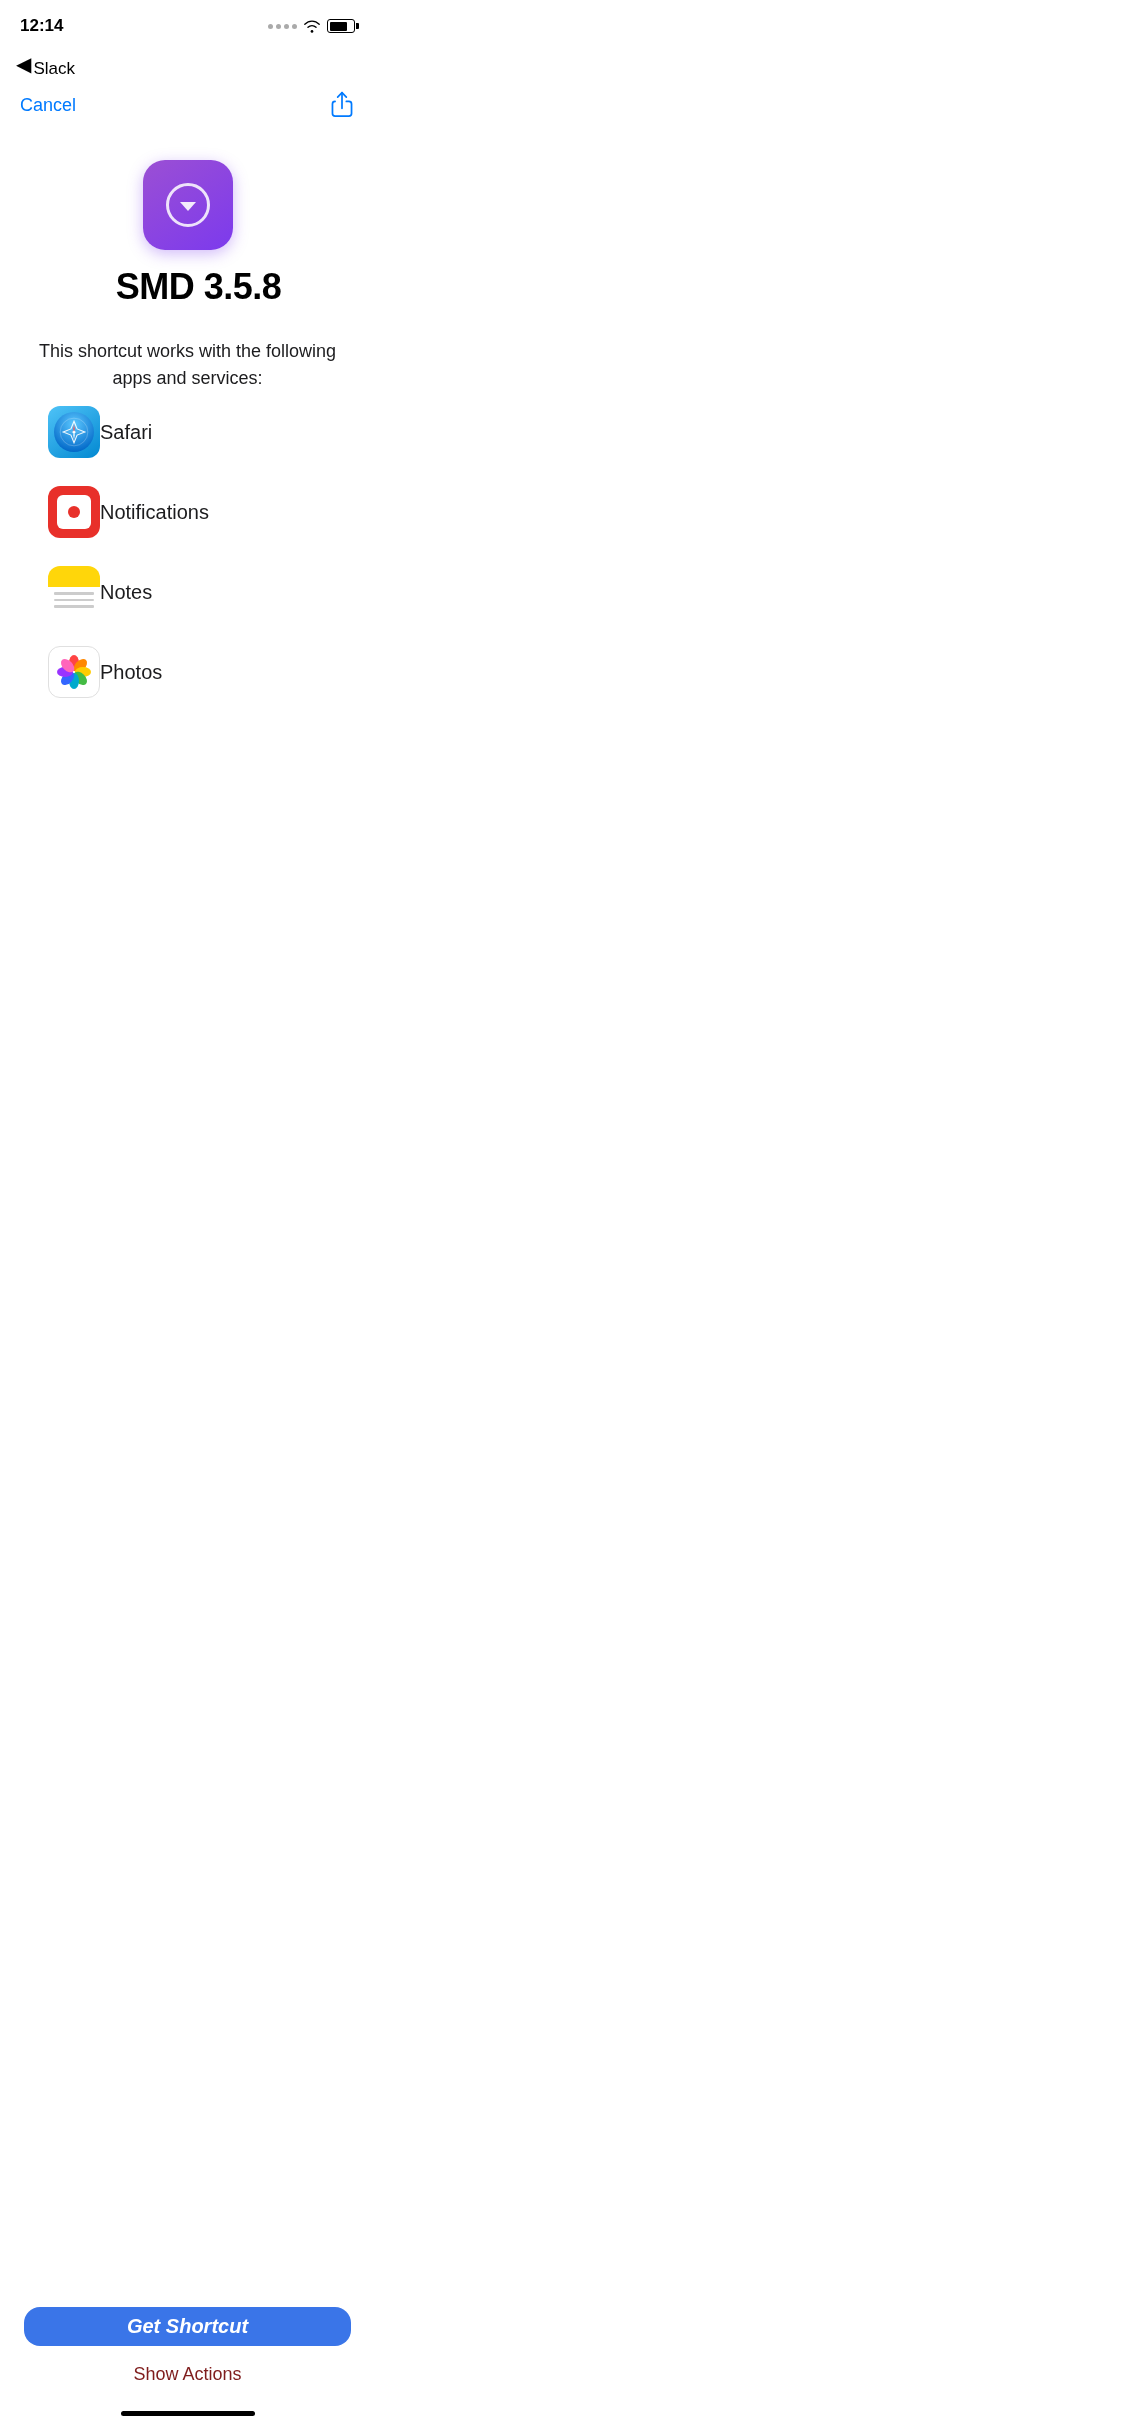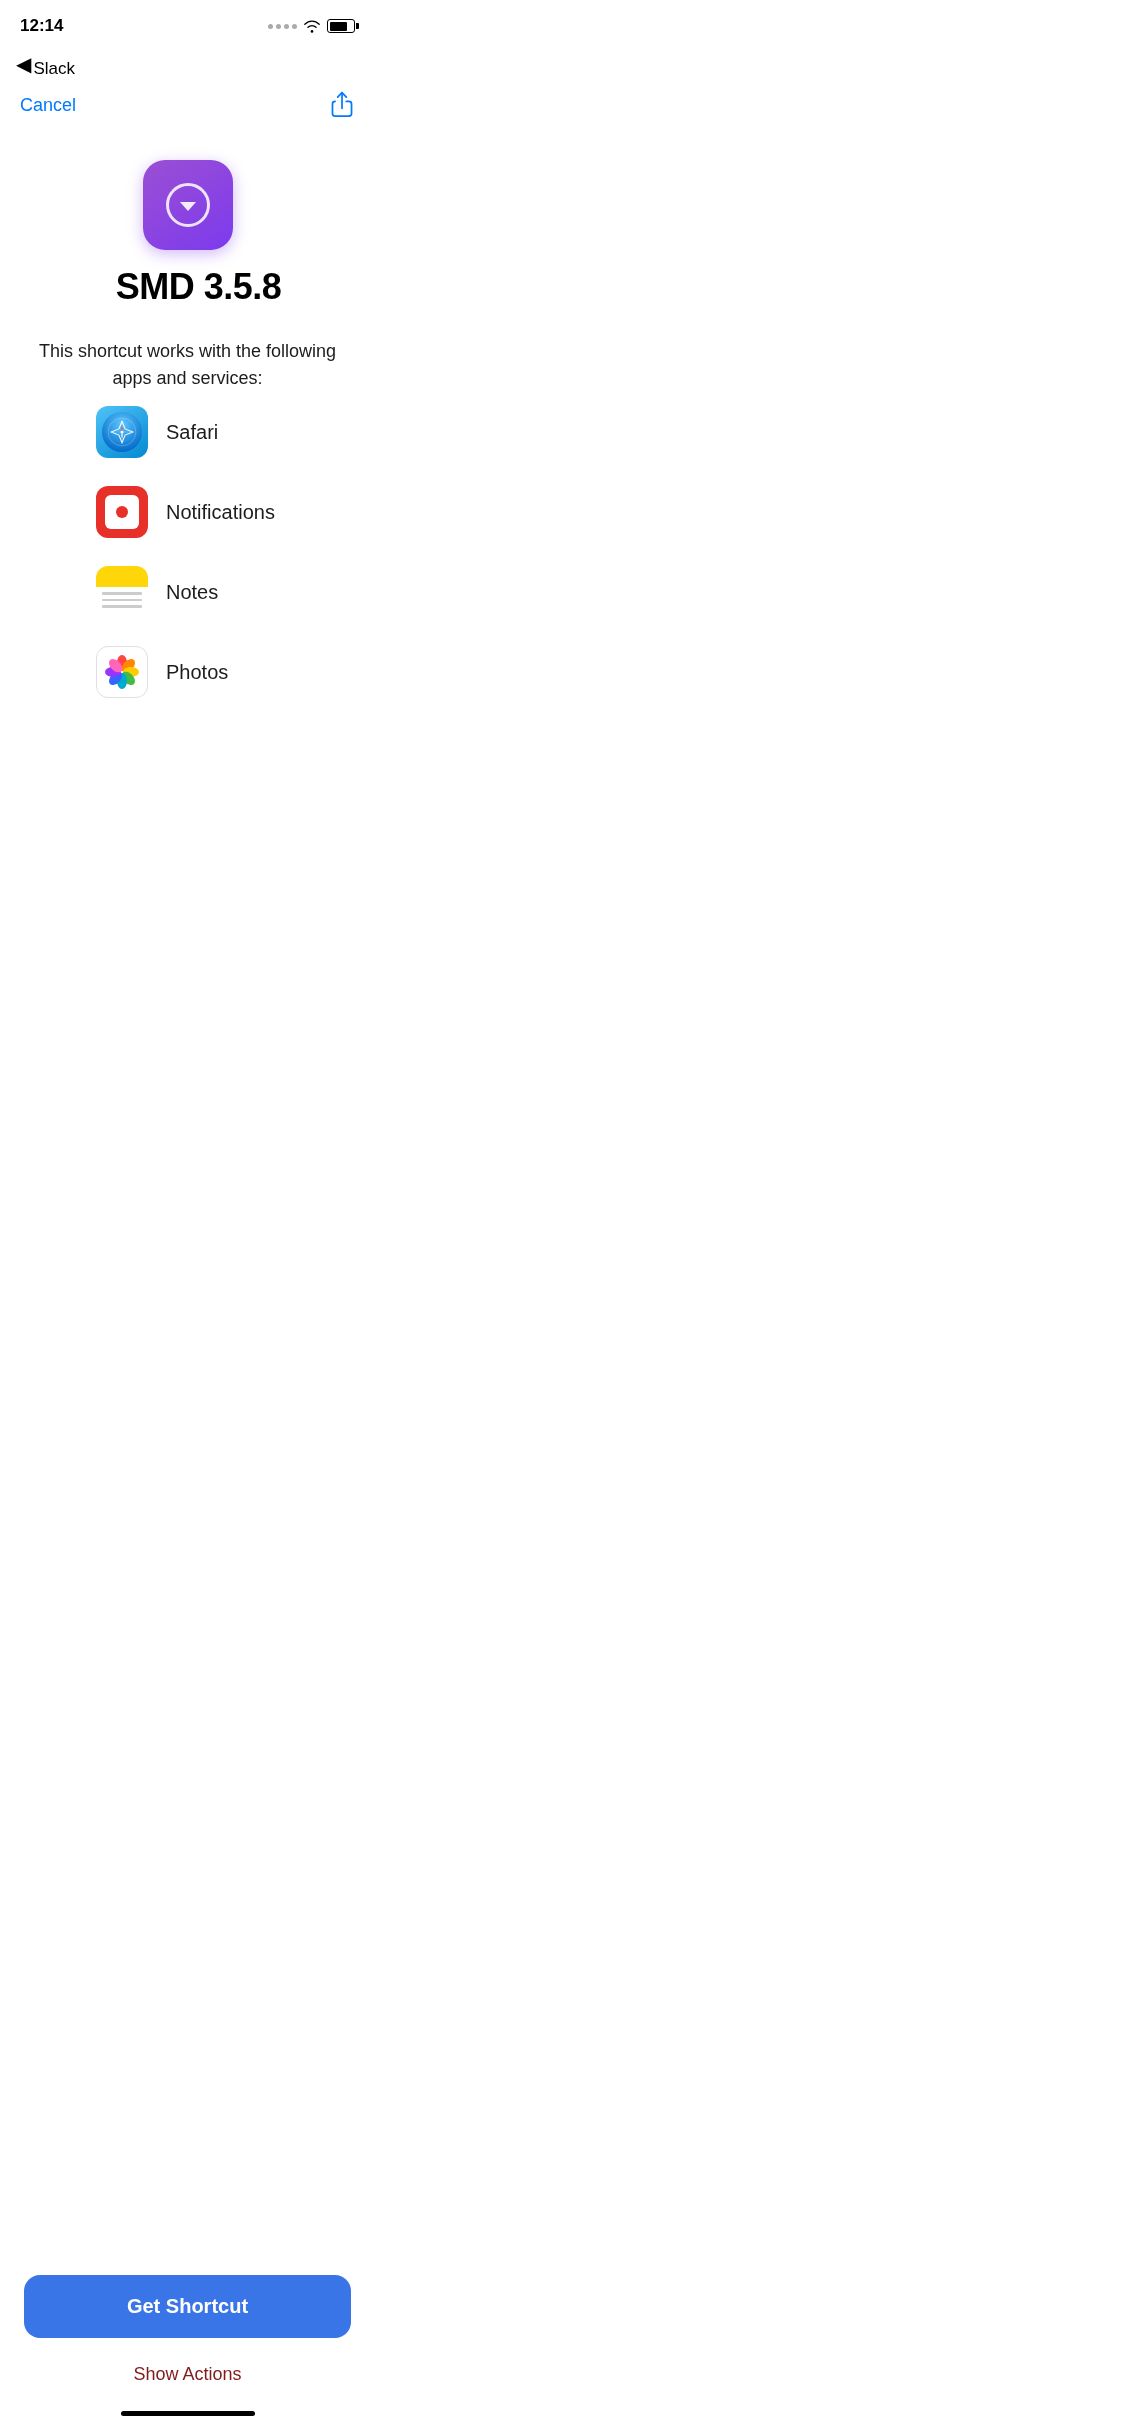--- a/index.html
+++ b/index.html
@@ -167,23 +167,21 @@
 
     
     .apps-list {
       padding: 0 48px;
       margin-bottom: 20px;
     }
 
     .app-item {
       display: flex;
       align-items: center;
-      gap: 18px;
       padding: 14px 0;
-      margin-left: 48px;
     }
 
     .app-item + .app-item {
       border-top: none;
     }
 
     .app-item-icon {
       width: 52px;
       height: 52px;
       border-radius: 12px;
@@ -266,29 +264,30 @@
       position: fixed;
       bottom: 0;
       left: 0;
       width: 375px;
       background: #fff;
       padding: 16px 24px 8px 24px;
     }
 
     .get-shortcut-btn {
       width: 100%;
-      padding: 20px;
+      padding: 8px;
       background: #3a75e8;
       color: #fff;
       border: none;
       border-radius: 16px;
       font-size: 20px;
       font-weight: 600;
       cursor: pointer;
-      margin-bottom: 16px;
+      margin-bottom: 8px;
+      font-style: italic;
     }
 
     .show-actions-btn {
       width: 100%;
       background: none;
       border: none;
       color: #7f1d1d;
       font-size: 18px;
       font-weight: 500;
       cursor: pointer;

